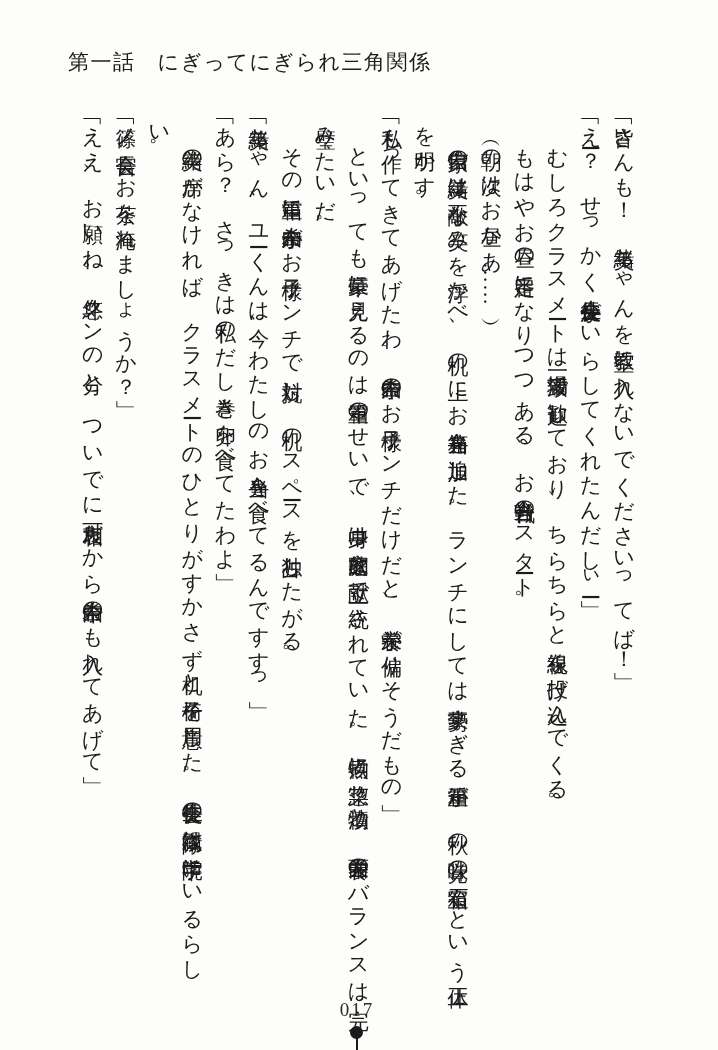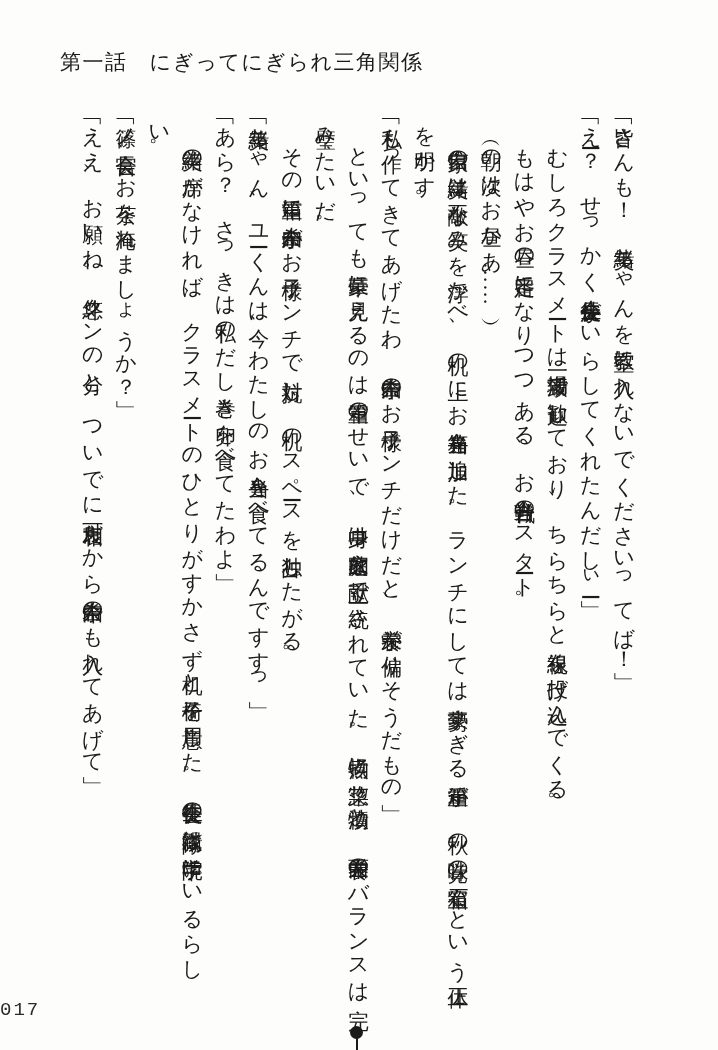--- a/index.html
+++ b/index.html
@@ -11,21 +11,21 @@
     height: 1050px;
     position: relative;
     overflow: hidden;
     background: #fdfdfb;
     color: #1b1b1b;
     font-family: "Liberation Serif", "DejaVu Serif", serif;
   }
   .chapter-header {
     position: absolute;
     top: 48px;
-    left: 60px;
+    left: 68px;
     font-size: 21px;
     letter-spacing: 1.5px;
     white-space: nowrap;
   }
   .chapter-title {
     margin-left: 22px;
   }
   .text-block {
     position: absolute;
     top: 111px;
@@ -39,22 +39,22 @@
   }
   .text-block p {
     margin: 0;
     padding: 0;
   }
   .page-number {
     position: absolute;
     top: 999px;
     left: 0;
     width: 714px;
-    text-align: left;
-    font-family: Liberation Mono, monospace;
+    text-align: center;
+    font-family: Liberation Serif, serif;
     font-size: 19px;
     letter-spacing: 2px;
     color: #2a2a2a;
   }
   .footer-dot {
     position: absolute;
     left: 350px;
     top: 1026px;
     width: 13px;
     height: 13px;

